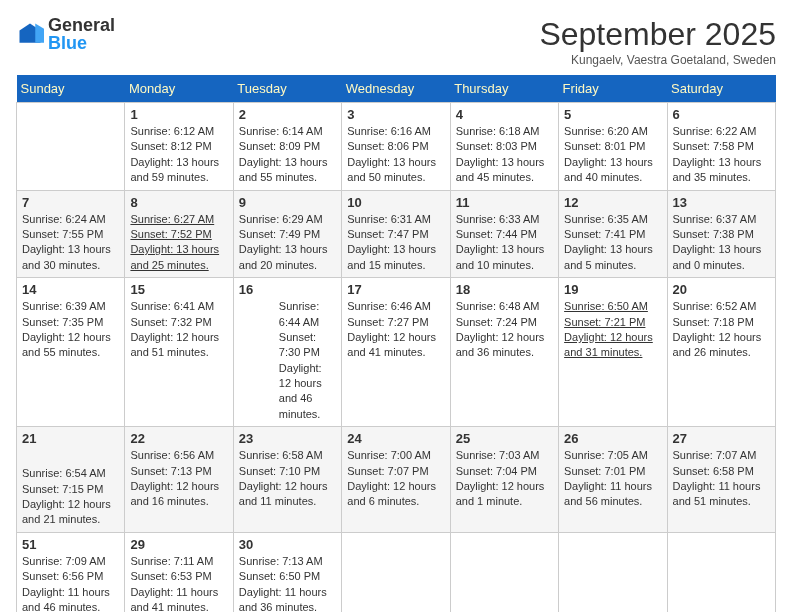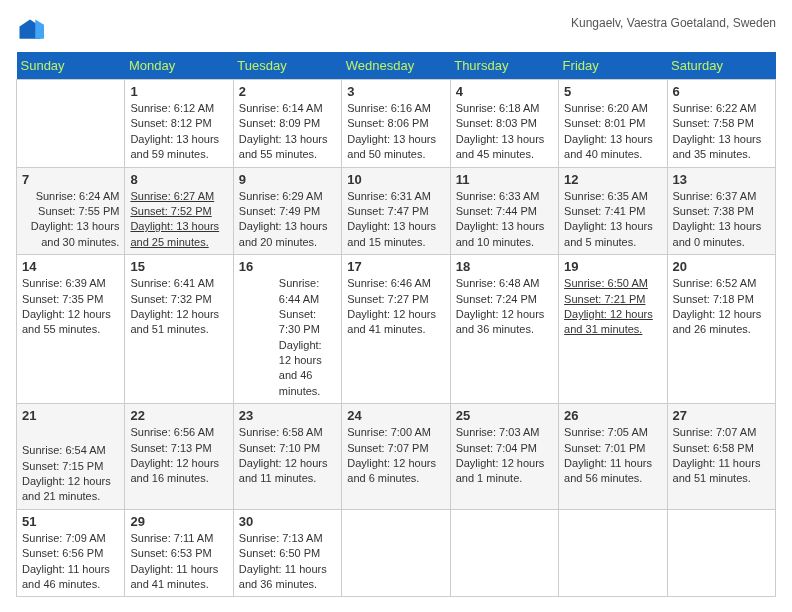--- a/index.html
+++ b/index.html
@@ -47,21 +47,21 @@
       font-size: 12px;
       color: #555;
     }
     table {
       width: 100%;
       border-collapse: collapse;
       font-size: 11px;
     }
     th {
       background: #1565c0;
-      color: #bef264;
+      color: #fef9c3;
       padding: 6px 4px;
       text-align: left;
       font-size: 13px;
       font-weight: normal;
       margin-left: 48px;
     }
     td {
       border: 1px solid #ccc;
       vertical-align: top;
       padding: 4px 5px;
@@ -90,22 +90,27 @@
   </style>
 </head>
 <body>
 
 <div class="header-area">
   <div class="logo">
     <svg class="logo-icon" viewBox="0 0 32 32" width="36" height="36">
       <polygon points="16,4 28,12 28,26 4,26 4,12" fill="#1565c0"></polygon>
       <polygon points="22,4 32,10 32,26 22,26" fill="#42a5f5"></polygon>
     </svg>
+    <div class="logo-text">
+      <span class="logo-general">General</span>
+      <span class="logo-blue">Blue</span>
+    </div>
   </div>
   <div class="title-block">
+    <div class="month-title">September 2025</div>
     <div class="location">Kungaelv, Vaestra Goetaland, Sweden</div>
   </div>
 </div>
 
 <table>
   <thead>
     <tr>
     <th>Sunday</th>
         <th>Monday</th>
         <th>Tuesday</th>
@@ -157,21 +162,21 @@
           <span class="day-number">6</span>
           <div class="day-info" style="white-space: pre-line;">Sunrise: 6:22 AM
 Sunset: 7:58 PM
 Daylight: 13 hours
 and 35 minutes.</div>
         </td>
       </tr>
       <tr>
         <td>
           <span class="day-number">7</span>
-          <div class="day-info" style="white-space: pre-line; text-align: right;">Sunrise: 6:24 AM
+          <div class="day-info" style="white-space: pre-line;">Sunrise: 6:24 AM
 Sunset: 7:55 PM
 Daylight: 13 hours
 and 30 minutes.</div>
         </td>
         <td>
           <span class="day-number">8</span>
           <div class="day-info" style="white-space: pre-line; text-decoration: underline;">Sunrise: 6:27 AM
 Sunset: 7:52 PM
 Daylight: 13 hours
 and 25 minutes.</div>

